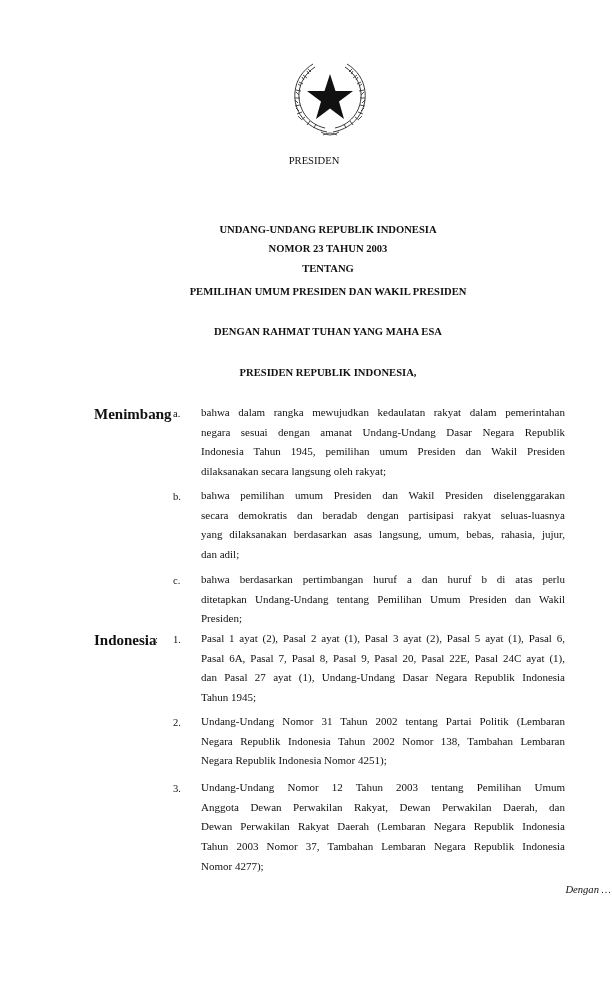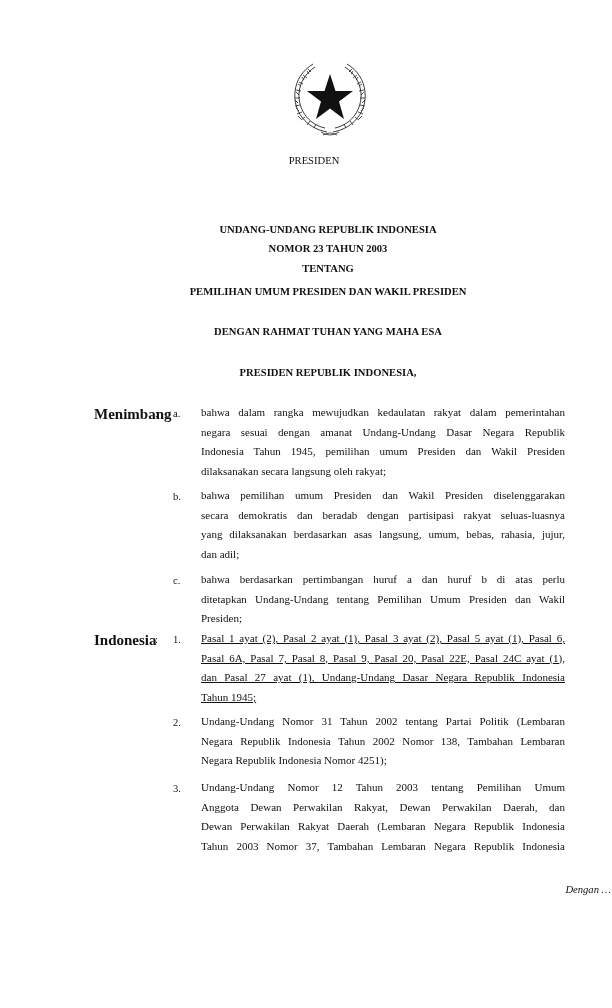--- a/index.html
+++ b/index.html
@@ -152,37 +152,38 @@
   <div class="para" style="top:570px;">
     <span class="ln">bahwa berdasarkan pertimbangan huruf a dan huruf b di atas perlu</span>
     <span class="ln">ditetapkan Undang-Undang tentang Pemilihan Umum Presiden dan Wakil</span>
     <span class="ln last">Presiden;</span>
   </div>
 
   <div class="label" style="left:86px; top:633px;">Indonesia</div>
   <div class="colon" style="left:147px; top:633px;">:</div>
 
   <div class="marker" style="left:165px; top:633px;">1.</div>
-  <div class="para" style="top:629px;text-decoration:underline;">
+  <div class="para" style="top:629px;">
     <span class="ln">Pasal 1 ayat (2), Pasal 2 ayat (1), Pasal 3 ayat (2), Pasal 5 ayat (1), Pasal 6,</span>
     <span class="ln">Pasal 6A, Pasal 7, Pasal 8, Pasal 9, Pasal 20, Pasal 22E, Pasal 24C ayat (1),</span>
     <span class="ln">dan Pasal 27 ayat (1), Undang-Undang Dasar Negara Republik Indonesia</span>
     <span class="ln last">Tahun 1945;</span>
   </div>
 
   <div class="marker" style="left:165px; top:716px;">2.</div>
   <div class="para" style="top:712px;">
     <span class="ln">Undang-Undang Nomor 31 Tahun 2002 tentang Partai Politik (Lembaran</span>
     <span class="ln">Negara Republik Indonesia Tahun 2002 Nomor 138, Tambahan Lembaran</span>
     <span class="ln last">Negara Republik Indonesia Nomor 4251);</span>
   </div>
 
   <div class="marker" style="left:165px; top:782px;">3.</div>
   <div class="para" style="top:778px;">
     <span class="ln">Undang-Undang Nomor 12 Tahun 2003 tentang Pemilihan Umum</span>
     <span class="ln">Anggota Dewan Perwakilan Rakyat, Dewan Perwakilan Daerah, dan</span>
     <span class="ln">Dewan Perwakilan Rakyat Daerah (Lembaran Negara Republik Indonesia</span>
     <span class="ln">Tahun 2003 Nomor 37, Tambahan Lembaran Negara Republik Indonesia</span>
+    <span class="ln last">Nomor 4277);</span>
   </div>
 
   <div class="footer-next">Dengan …</div>
 
 </div>
 
 </body></html>

